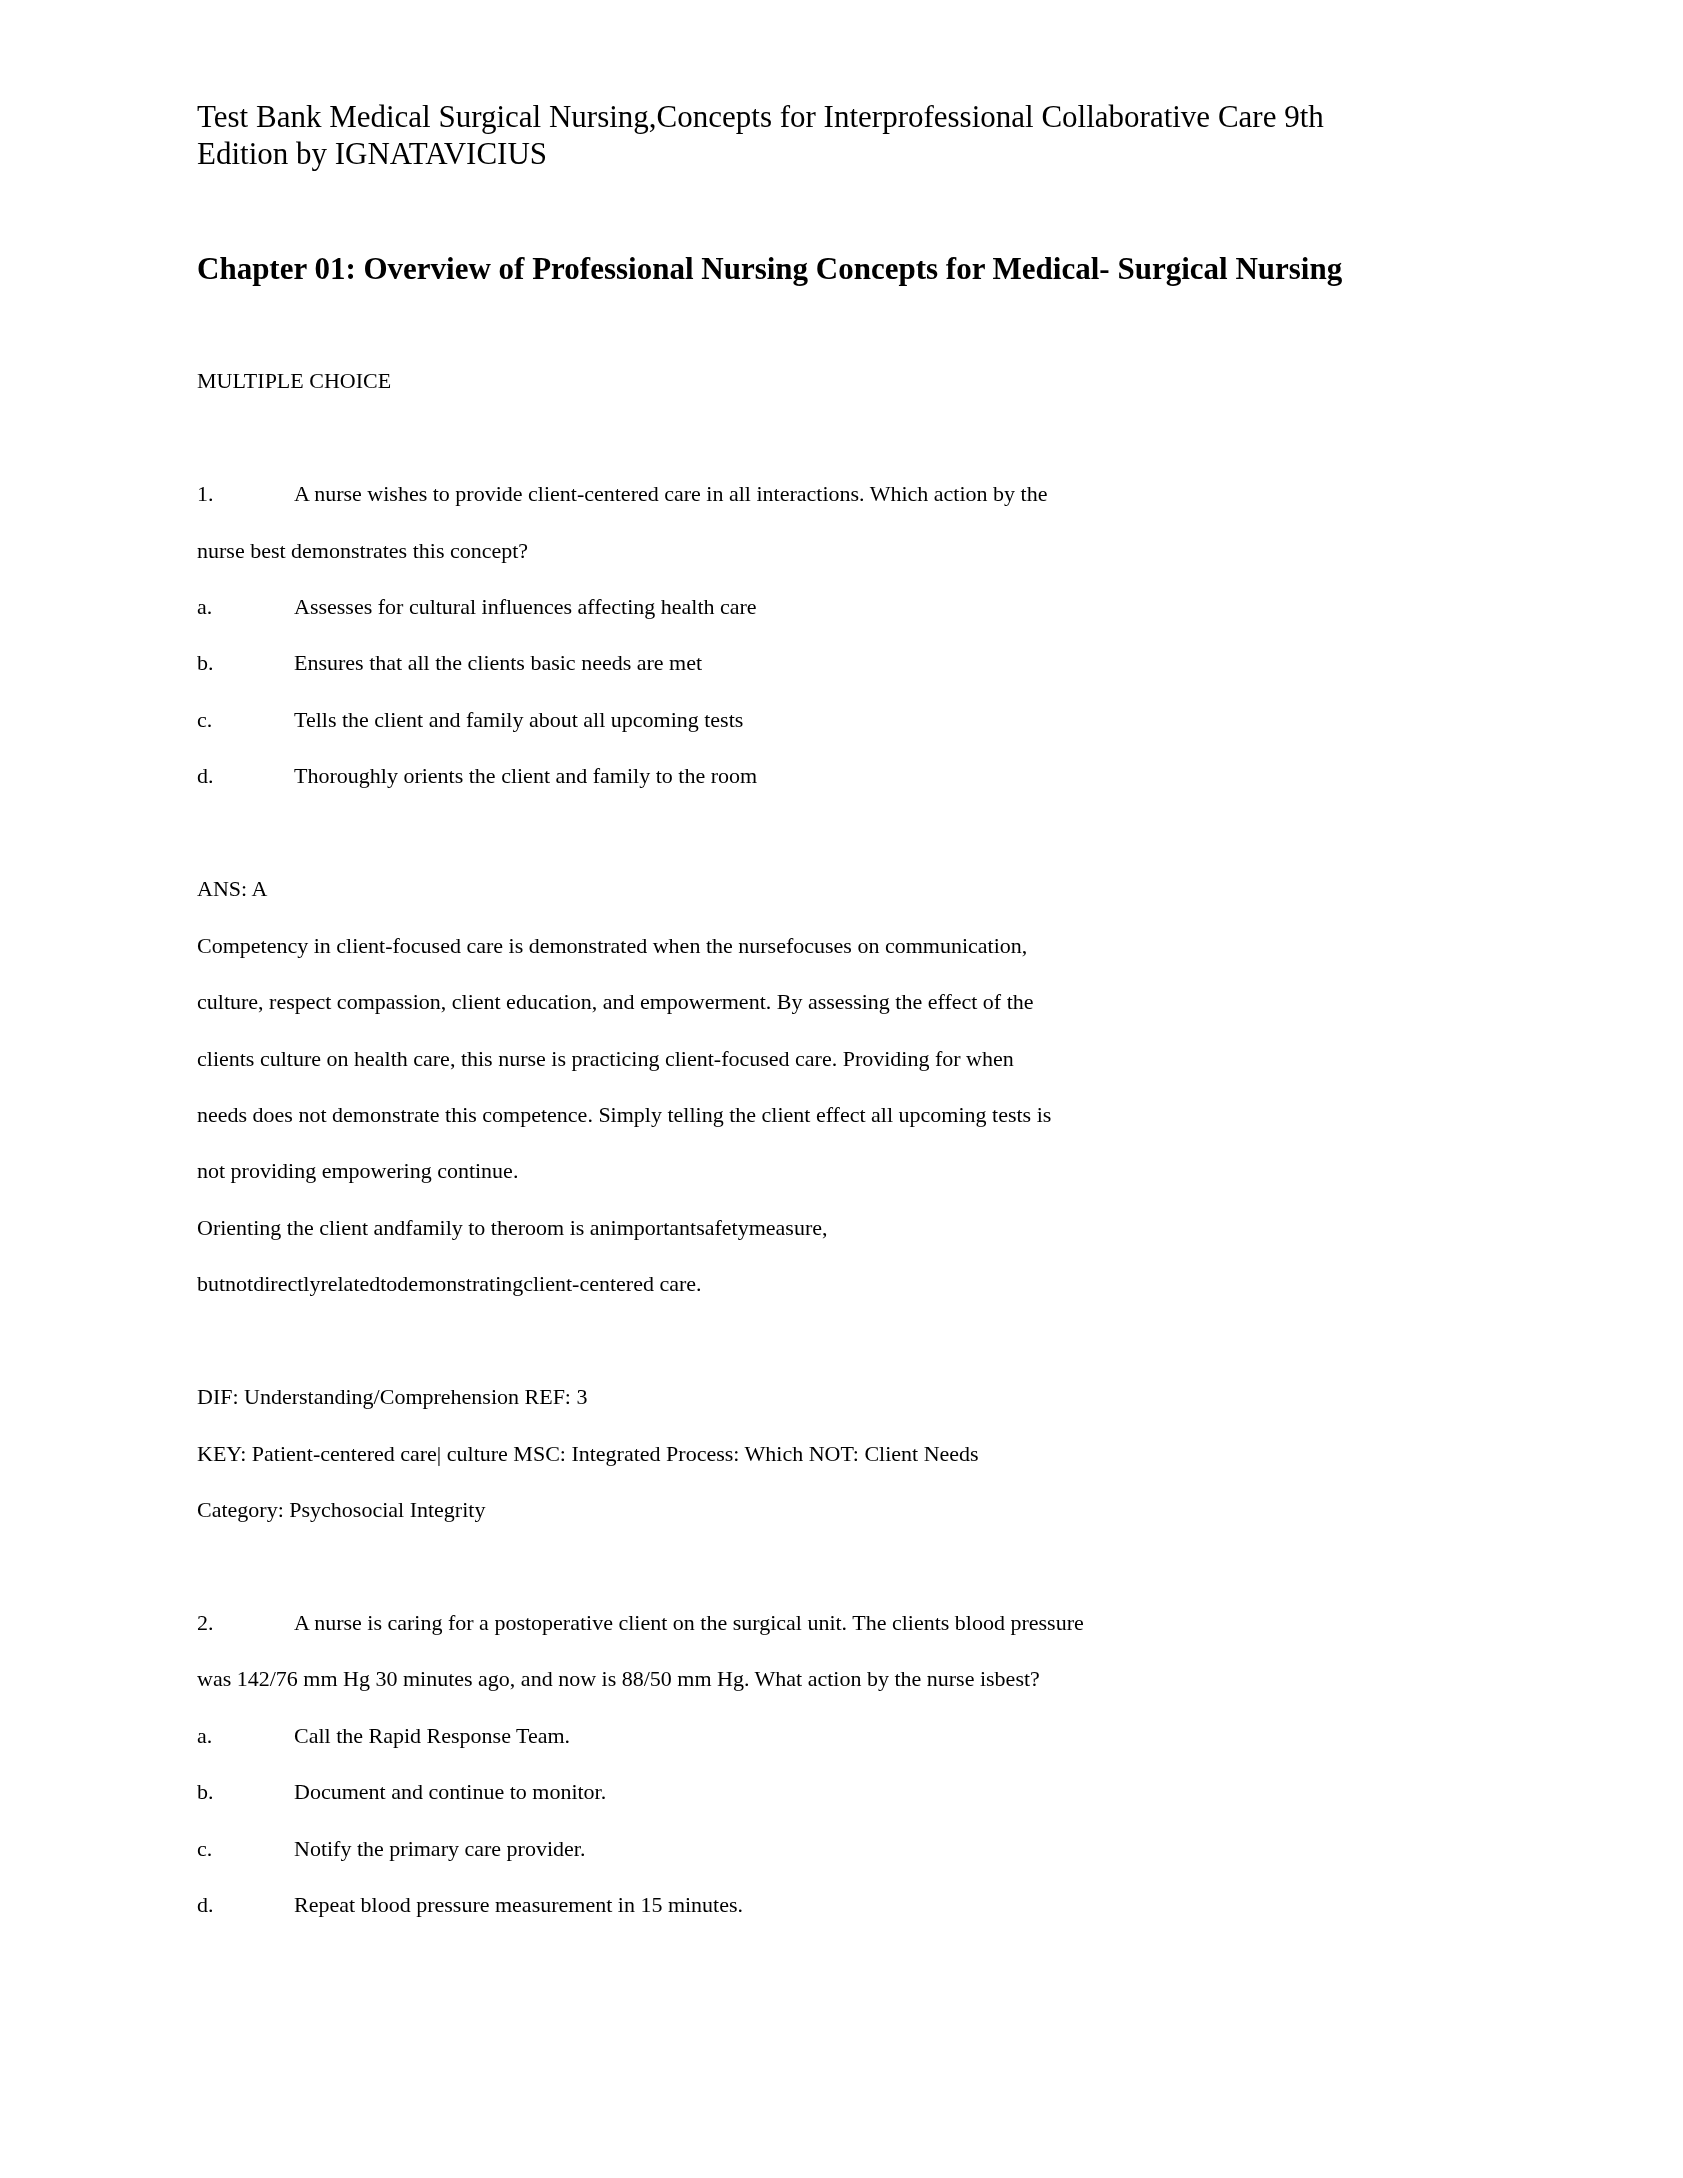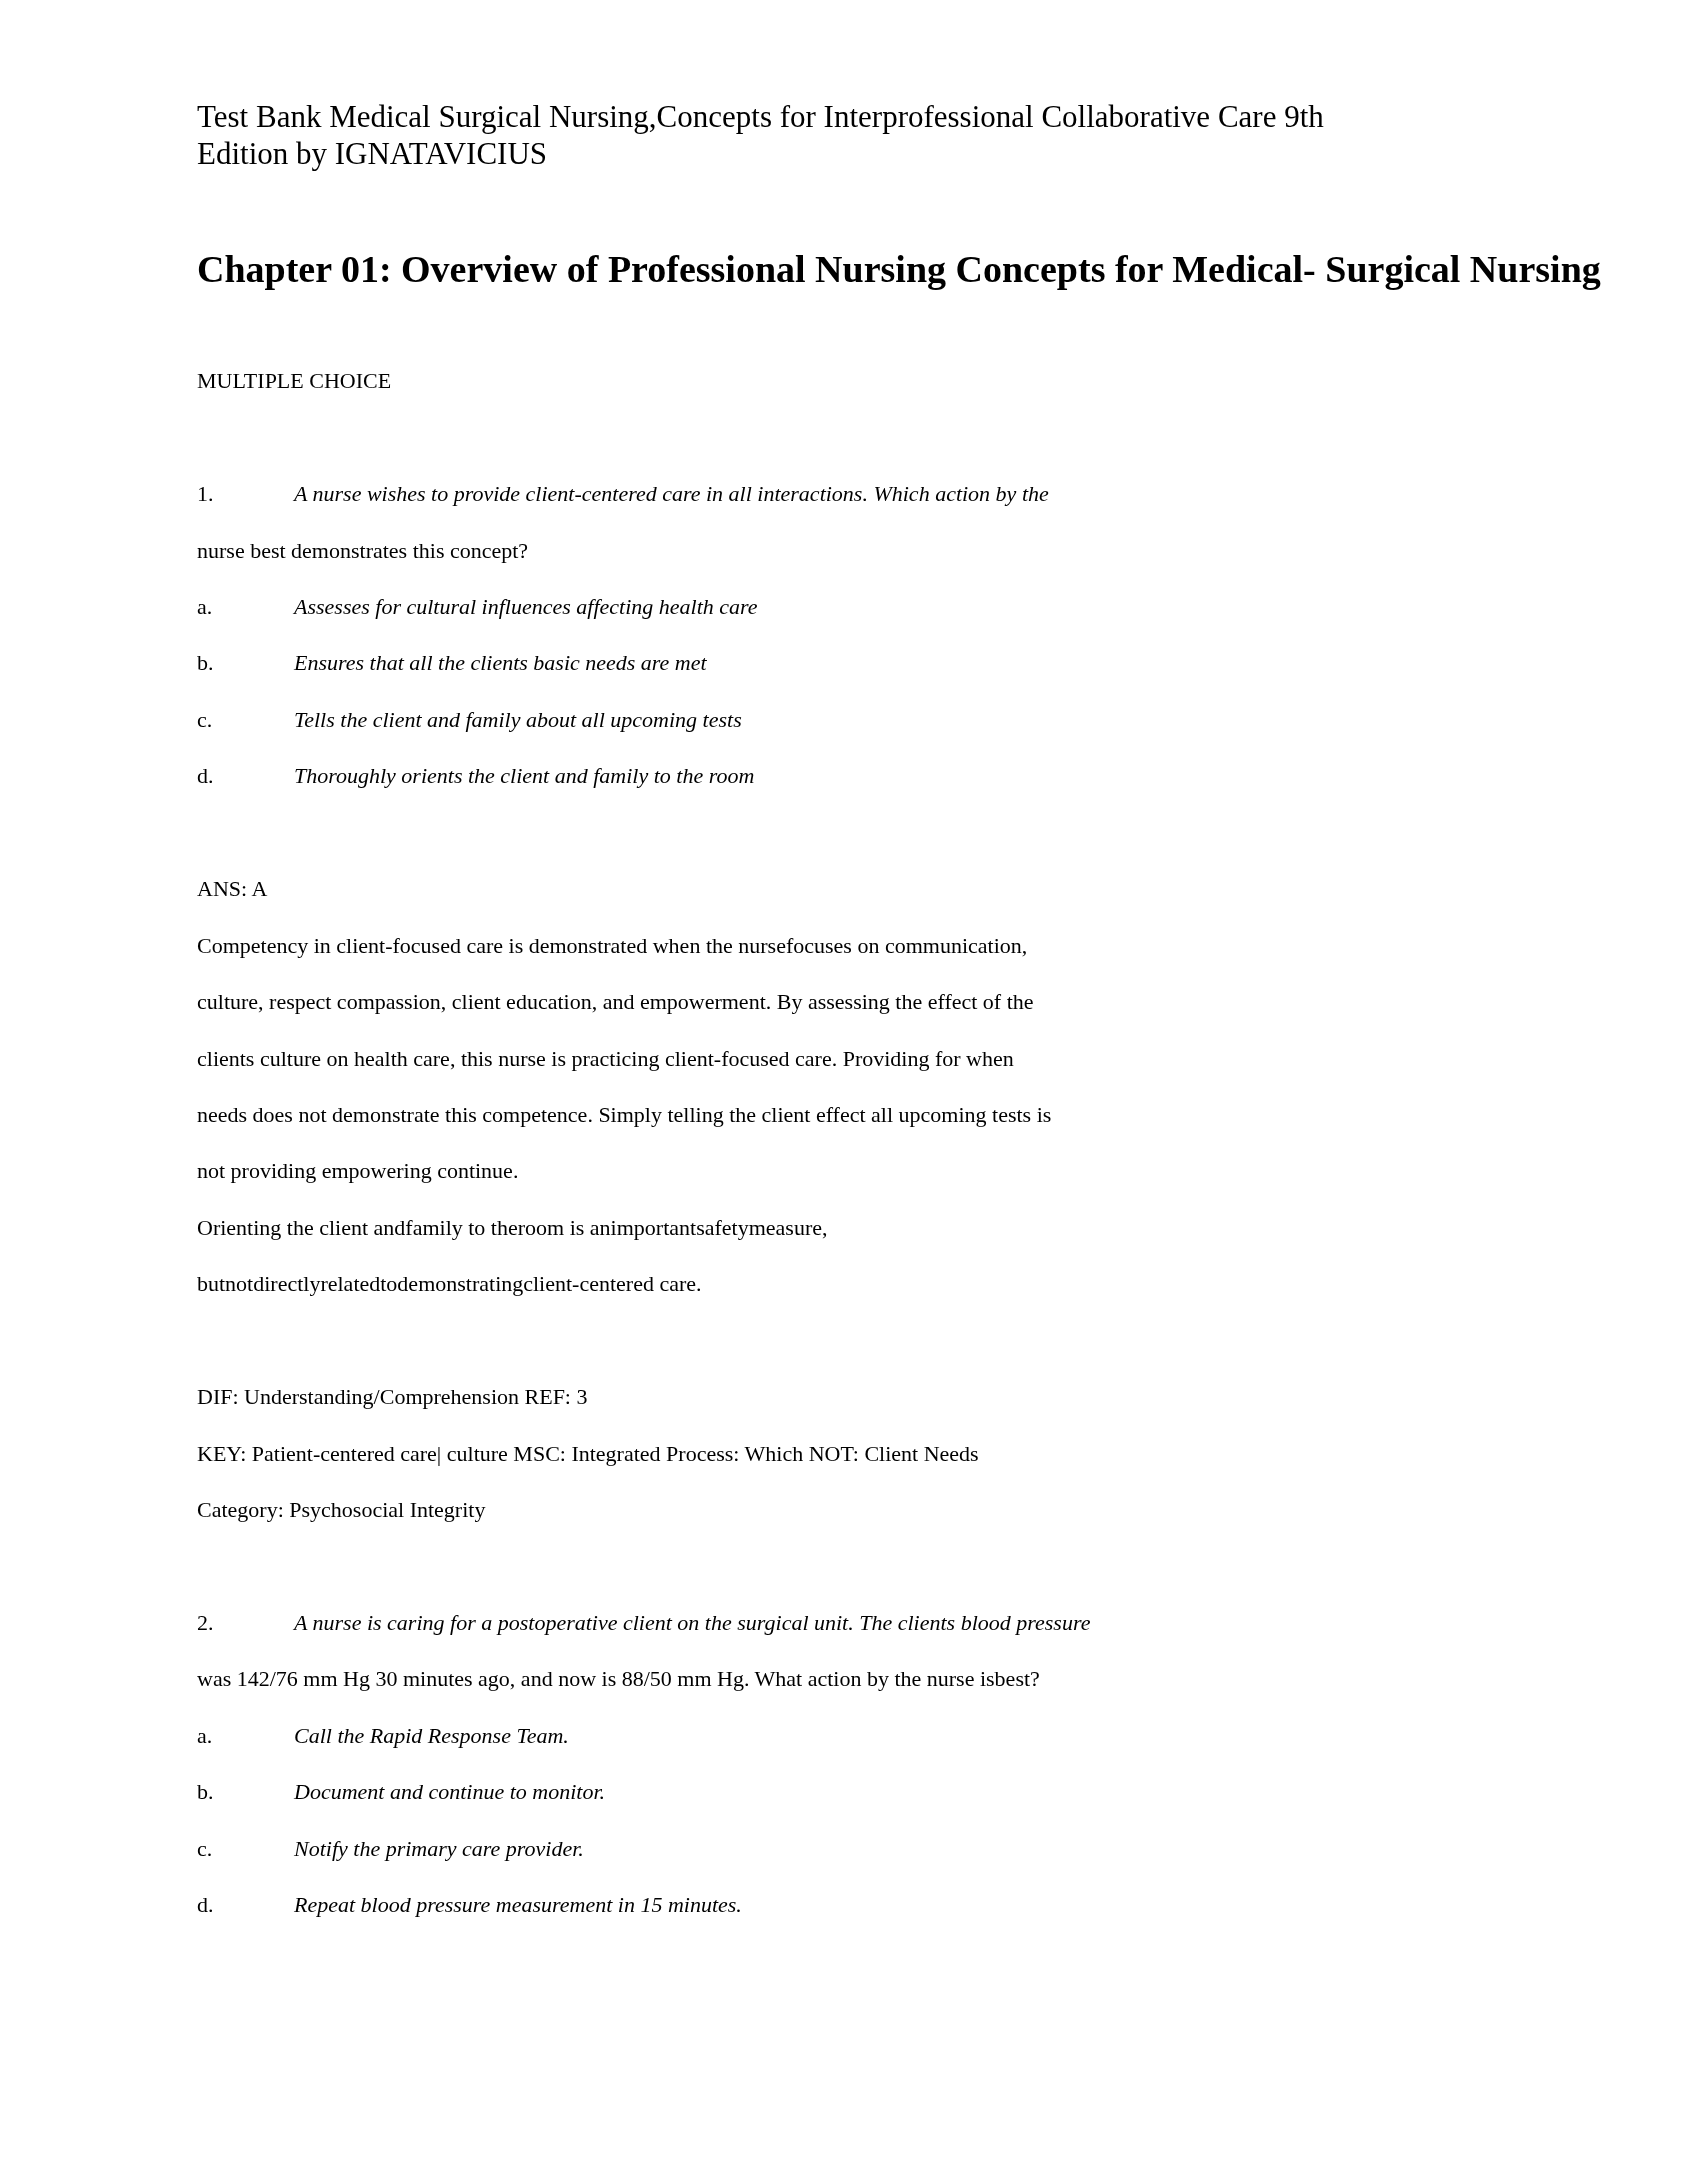--- a/index.html
+++ b/index.html
@@ -1,23 +1,23 @@
 <!DOCTYPE html>
 <html><head>
 <meta charset="utf-8">
 <style>
   html, body { margin: 0; padding: 0; background: #ffffff; }
   body { width: 1683px; height: 2178px; position: relative; overflow: hidden;
          font-family: "Liberation Serif", "DejaVu Serif", serif; color: #000; }
   .page { position: absolute; left: 0; top: 0; width: 1370px; height: 2178px; background: #fff; }
   .line { position: absolute; left: 197px; font-size: 22px; line-height: 36px; white-space: nowrap; }
   .title { font-size: 31px; }
-  .chapter { font-weight: bold; font-size: 38px; }
+  .chapter { font-weight: bold; font-size: 31px; }
   .num { position: absolute; left: 0; }
-  .txt { position: absolute; left: 97px; white-space: nowrap; font-style: italic; }
+  .txt { position: absolute; left: 97px; white-space: nowrap; }
   .opt { height: 36px; width: 1287px; }
 </style>
 </head>
 <body>
 
 <div class="page">
 
   <div class="line title" style="top:99px">Test Bank Medical Surgical Nursing,Concepts for Interprofessional Collaborative Care 9th</div>
   <div class="line title" style="top:136px">Edition by IGNATAVICIUS</div>
 

